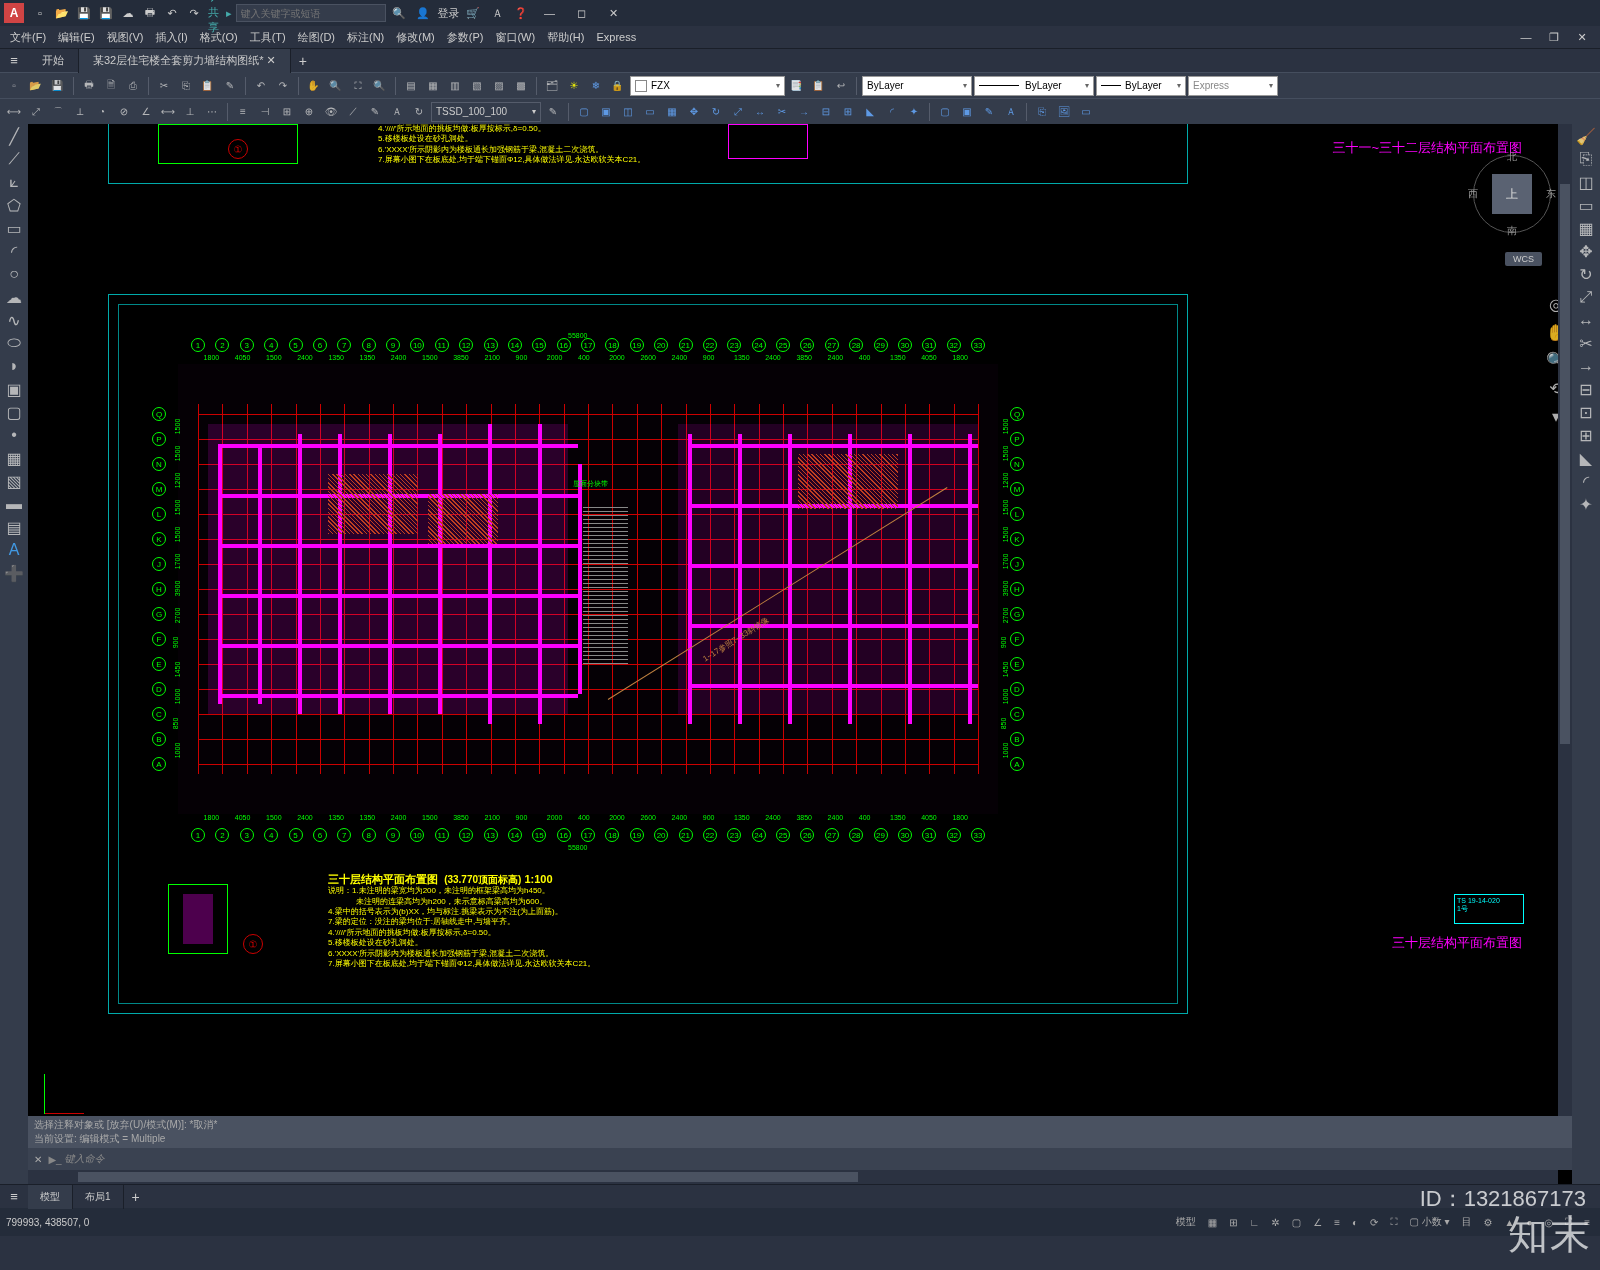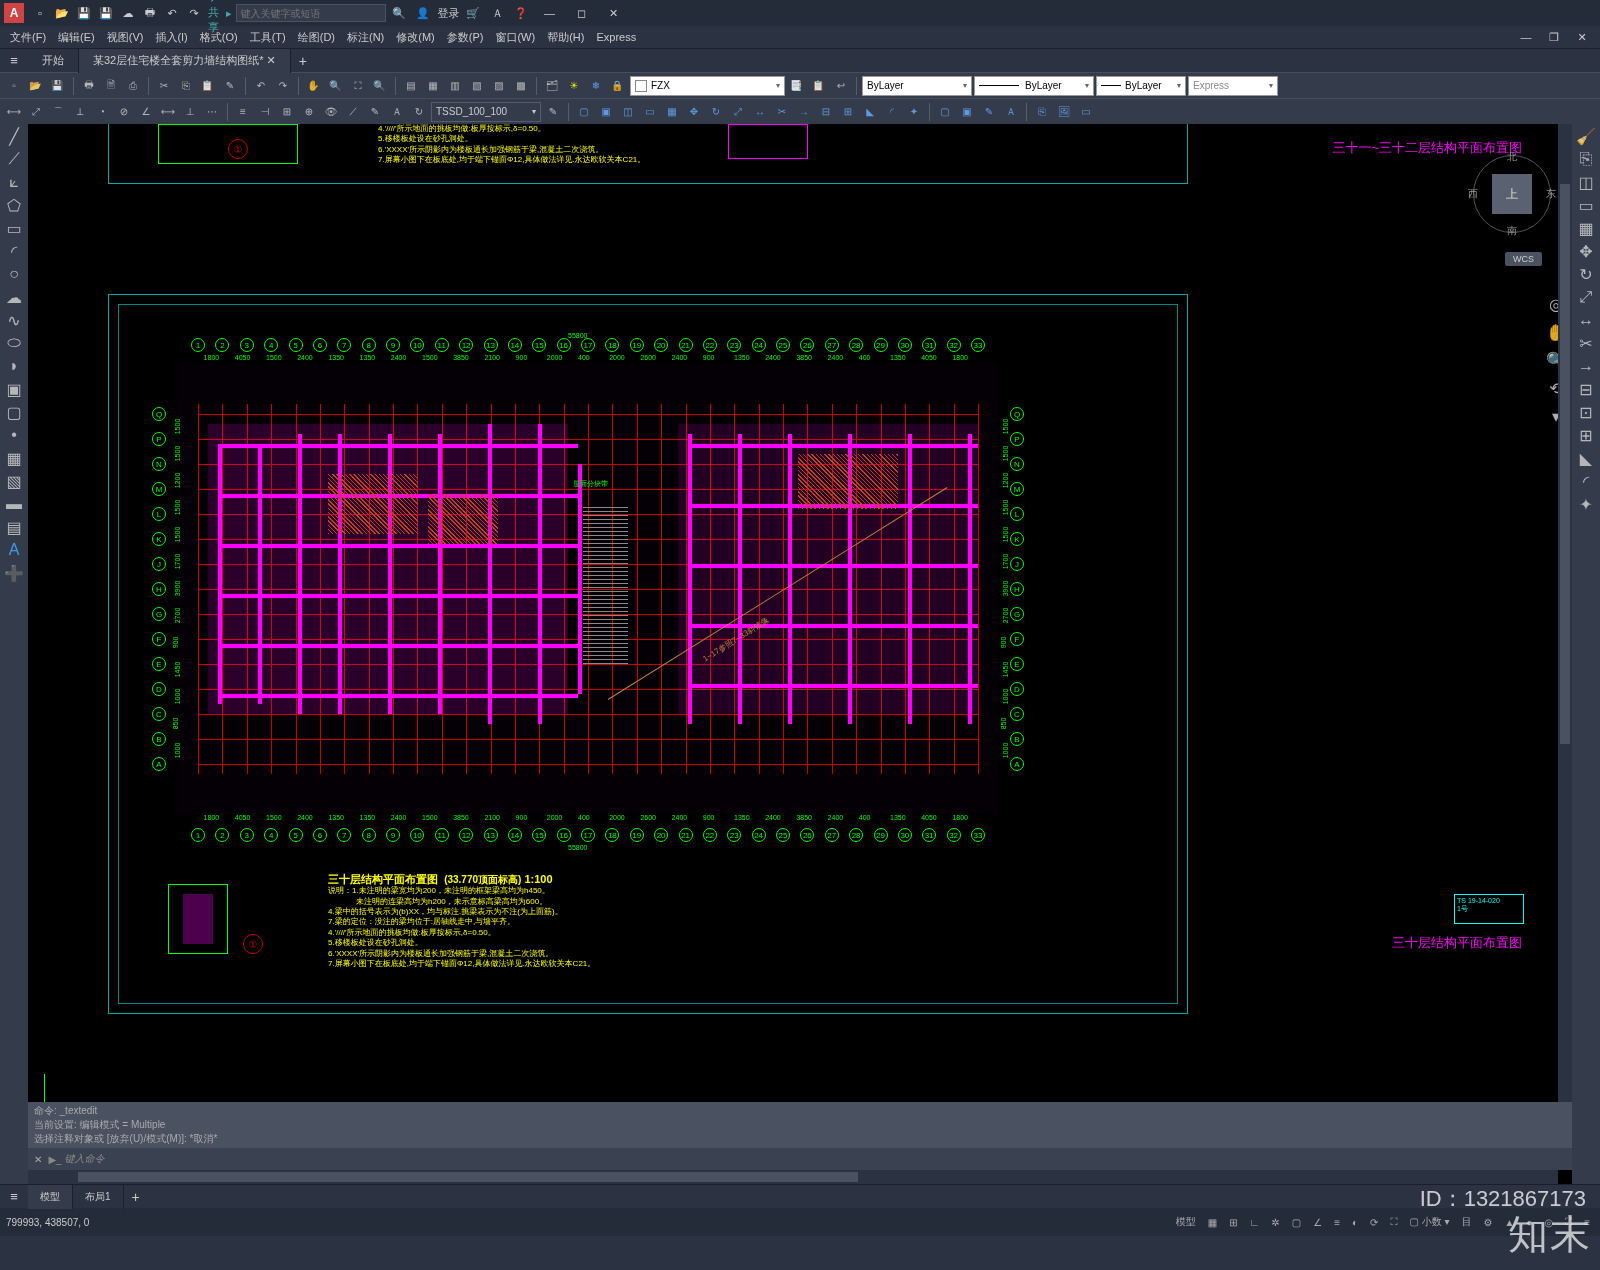--- a/index.html
+++ b/index.html
@@ -611,23 +611,22 @@
 
     <div class="scroll-v">
         <div class="scroll-v-thumb" style="top:60px;height:560px"></div>
       </div>
     <div class="scroll-h">
         <div class="scroll-h-thumb" style="left:50px;width:780px"></div>
       </div>
 
     <div class="cmd-area" style="bottom:14px">
       <div class="cmd-hist">
-        <div>命令: _textedit</div>
+        <div>选择注释对象或 [放弃(U)/模式(M)]: *取消*</div>
         <div>当前设置: 编辑模式 = Multiple</div>
-        <div>选择注释对象或 [放弃(U)/模式(M)]: *取消*</div>
       </div>
       <div class="cmd-input">
         <span class="cmd-x">✕</span>
         <span>▶_</span>&nbsp;
         <span style="font-style:italic">键入命令</span>
       </div>
     </div>
   </div>
 
   <div class="rt-toolbar">

